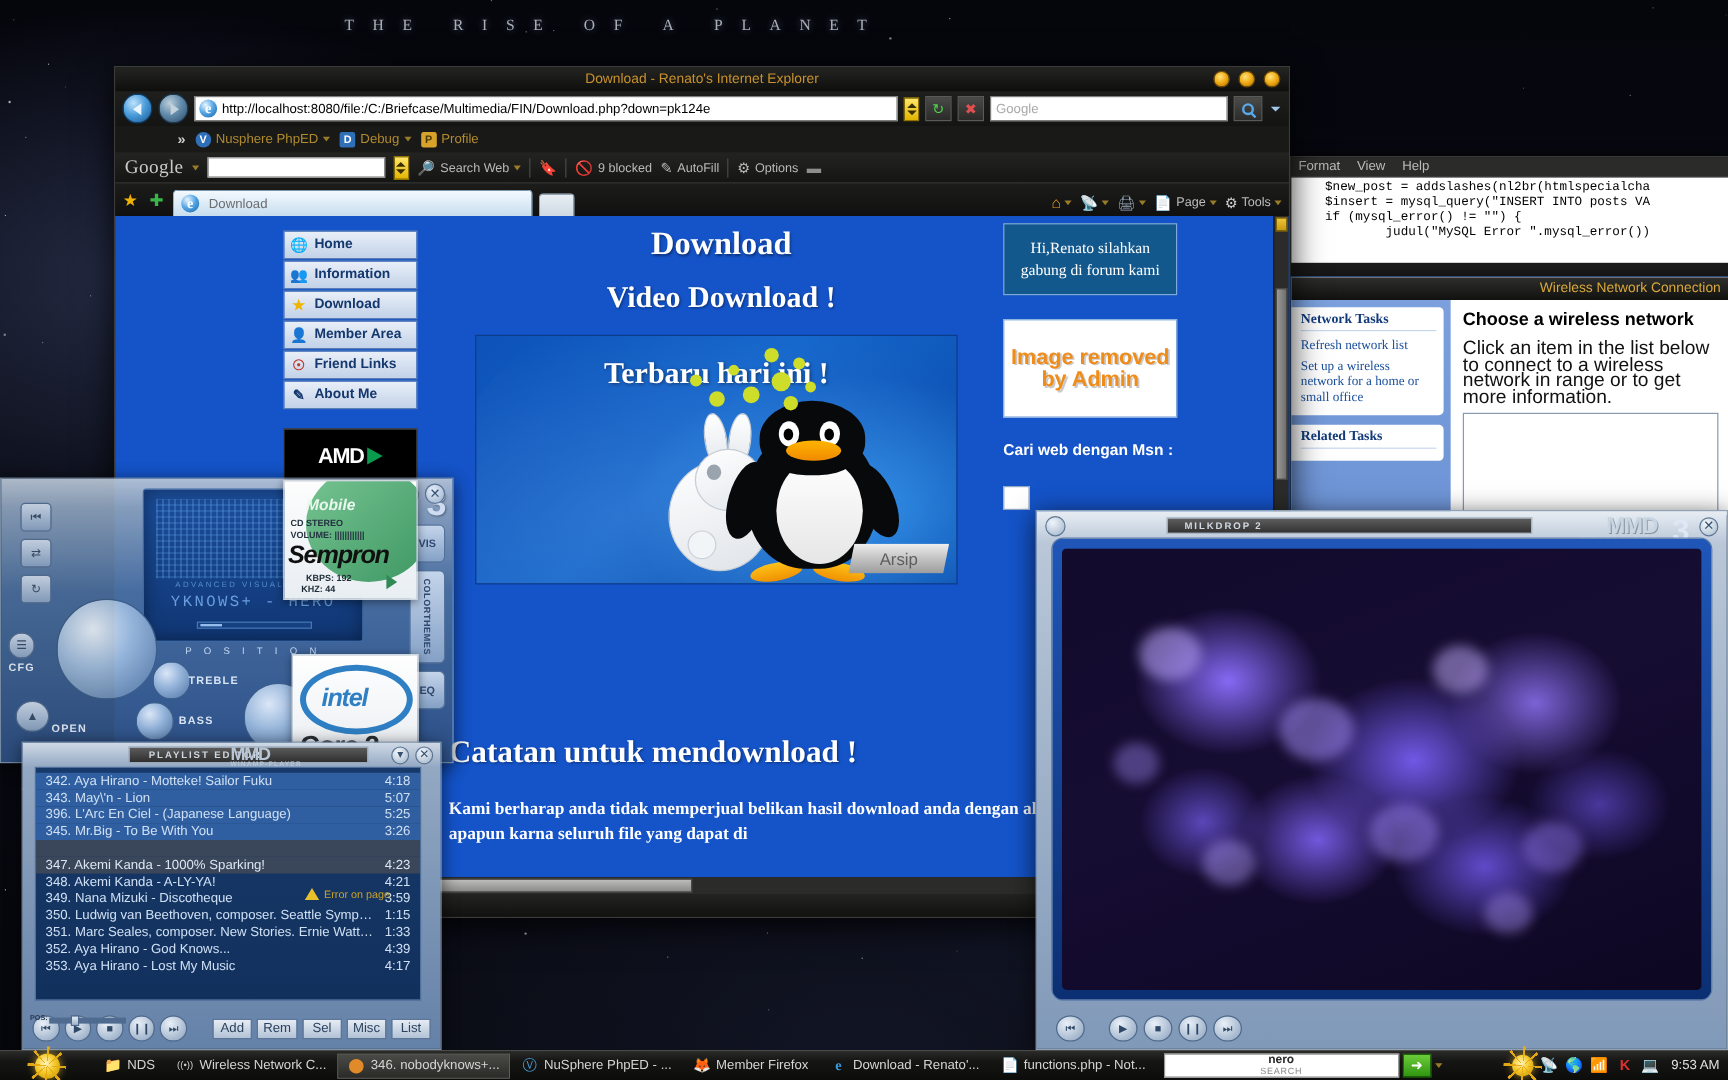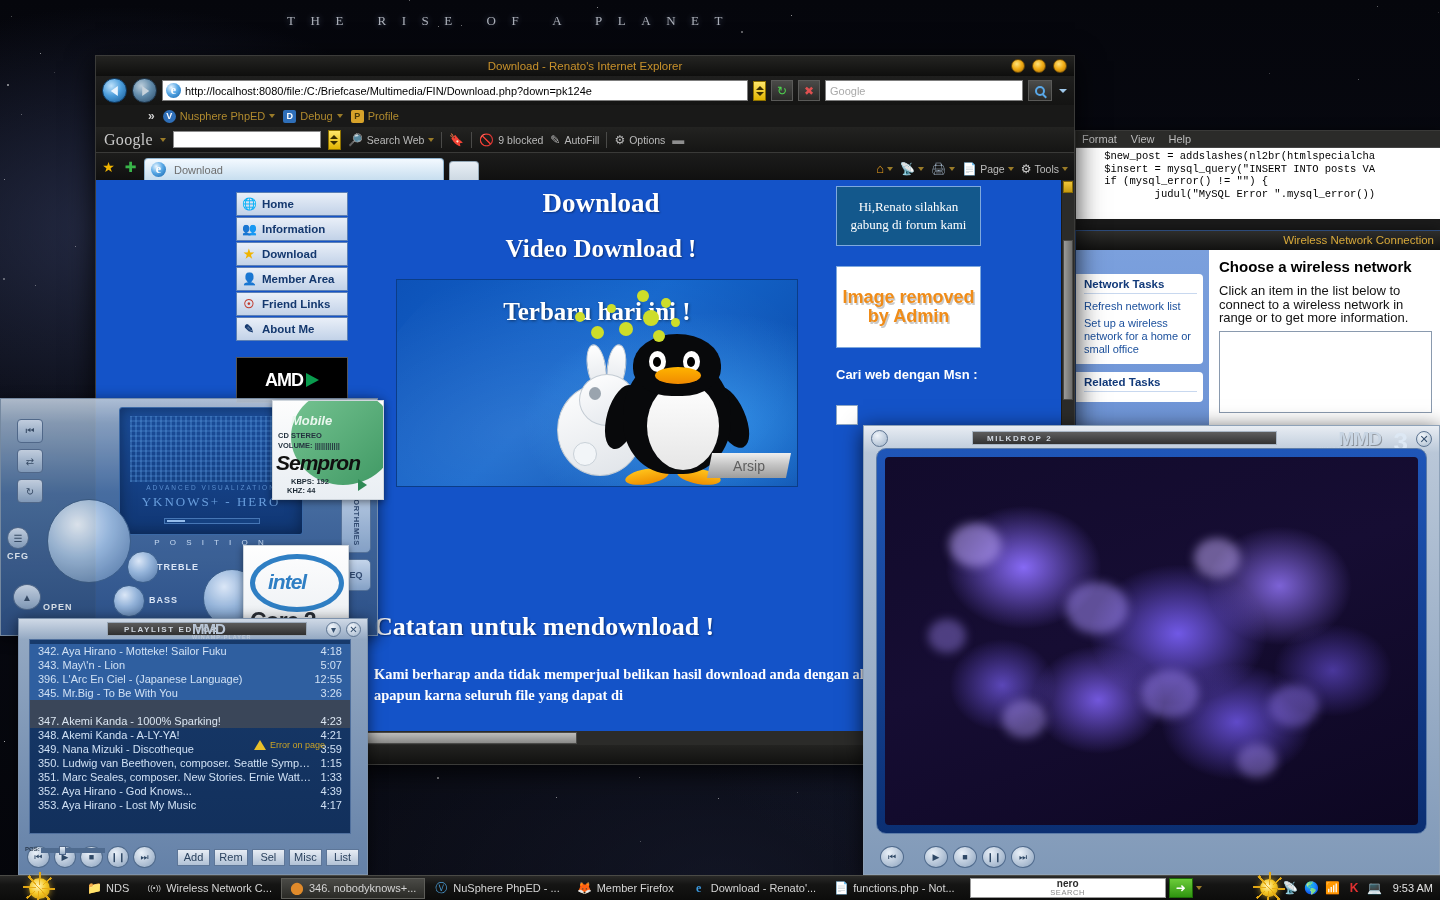--- a/index.html
+++ b/index.html
@@ -64,35 +64,36 @@
     box-shadow:0 3px 14px rgba(0,0,0,.75);
   }
   #wireless .tbar {
     height:19px; background:linear-gradient(180deg,#2e2e2c,#111110);
     color:#d8a93a; font-size:11.5px; line-height:19px; text-align:right;
     padding-right:6px;
   }
   #wireless .body { display:flex; height:181px; }
   #wireless .side {
     width:133px; background:linear-gradient(180deg,#7ba0dd,#6e94d6);
-    padding:24px 0 0 0;
+    padding:6px 0 0 0;
+    font-family:Liberation Serif, serif;
   }
   #wireless .panel {
     background:#fff; margin:0 6px 8px 0; border-radius:0 4px 4px 0;
     padding:4px 6px 6px 8px;
   }
   #wireless .panel h4 { font-size:11.5px; color:#123a7a; margin-bottom:3px; }
   #wireless .panel hr { border:none; border-top:1px solid #c8d8ef; margin:2px 0 4px; }
   #wireless .panel a {
     display:block; font-size:11px; color:#1a4f9c; text-decoration:none;
     padding:2px 0; line-height:13px;
   }
   #wireless .main { flex:1; padding:8px 8px 0 10px; background:#fff; }
   #wireless .main h2 { font-size:15px; color:#000; margin-bottom:9px; }
-  #wireless .main p { font-size:13px; color:#111; line-height:13.5px; margin-bottom:6px; }
+  #wireless .main p { font-size:16px; color:#111; line-height:13.5px; margin-bottom:6px; }
   #wireless .listbox { border:1px solid #8a9aae; background:#fff; height:82px; }
 
   
   #ie {
     position:absolute; left:95px; top:55px; width:980px; height:710px;
     background:#1a1a1a;
     border:1px solid #3b3b39;
     box-shadow:0 6px 26px rgba(0,0,0,.85);
     overflow:hidden;
     display:flex; flex-direction:column;
@@ -424,21 +425,21 @@
       repeating-linear-gradient(0deg, rgba(120,190,255,.22) 0 2px, transparent 2px 5px);
     opacity:.85;
   }
   .mmd-screen .vlabel {
     position:absolute; left:0; right:0; top:76px; text-align:center;
     font-size:6.5px; color:#5f92cf; letter-spacing:2px;
   }
   .mmd-screen .track {
     position:absolute; left:0; right:0; top:86px; text-align:center;
     font-size:13px; color:#6fa3de; letter-spacing:2px;
-    font-family:Liberation Serif, serif;
+    font-family:Liberation Mono, monospace;
   }
   .mmd-screen .posbar {
     position:absolute; left:44px; top:110px; width:96px; height:6px;
     background:#16407c; border:1px solid #4a79b4;
   }
   .mmd-screen .posbar i { position:absolute; left:2px; top:1px; width:18px; height:2px; background:#9fc6ef; }
   .mmd-poslabel {
     position:absolute; left:118px; top:139px; width:184px; text-align:center;
     font-size:8px; letter-spacing:4px; color:#cfe0f3;
   }
@@ -463,21 +464,21 @@
   }
   .vertlbl { writing-mode:vertical-rl; font-size:7.5px; letter-spacing:.5px; }
   .transport { position:absolute; left:248px; top:166px; display:flex; gap:8px; color:#e8f0f9; }
   .tp { text-align:center; font-size:8px; font-weight:bold; letter-spacing:1px; }
   .tp .g { font-size:15px; line-height:14px; color:#dfe9f5; }
 
   
   .sticker { position:absolute; box-shadow:0 2px 7px rgba(0,0,0,.45); }
   #st-sempron {
     left:236px; top:400px; width:112px; height:100px; overflow:hidden;
-    background:linear-gradient(180deg,#fdfdfd,#e9eef3); border:1px solid #cfd6dd;margin-left:36px;
+    background:linear-gradient(180deg,#fdfdfd,#e9eef3); border:1px solid #cfd6dd;
   }
   #st-sempron .oval {
     position:absolute; left:18px; top:-12px; width:104px; height:96px;
     border-radius:50%; background:linear-gradient(135deg,#6cc08a,#2e8f55);
     opacity:.92;
   }
   #st-sempron .mobile { position:absolute; left:18px; top:12px; font-size:13px; color:#eaf7ee;
                         font-style:italic; font-weight:bold; }
   #st-sempron .cd { position:absolute; left:5px; top:30px; font-size:7.5px; color:#24323f; font-weight:bold; }
   #st-sempron .vol { position:absolute; left:5px; top:40px; font-size:7.5px; color:#24323f; font-weight:bold; }
@@ -1229,21 +1230,21 @@
       <div class="prow sel">
         <span class="nm">342. Aya Hirano - Motteke! Sailor Fuku</span>
         <span class="tm">4:18</span>
       </div>
       <div class="prow sel">
         <span class="nm">343. May\'n - Lion</span>
         <span class="tm">5:07</span>
       </div>
       <div class="prow sel">
         <span class="nm">396. L'Arc En Ciel - (Japanese Language)</span>
-        <span class="tm">12:55</span>
+        <span class="tm">5:25</span>
       </div>
       <div class="prow sel">
         <span class="nm">345. Mr.Big - To Be With You</span>
         <span class="tm">3:26</span>
       </div>
       <div class="prow blank">
         <span class="nm"></span>
         <span class="tm"></span>
       </div>
       <div class="prow cur">

